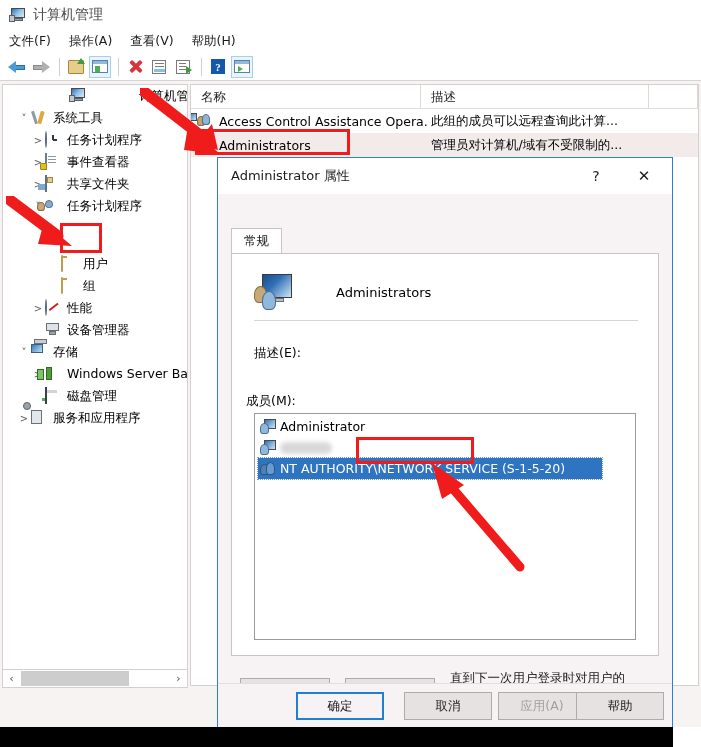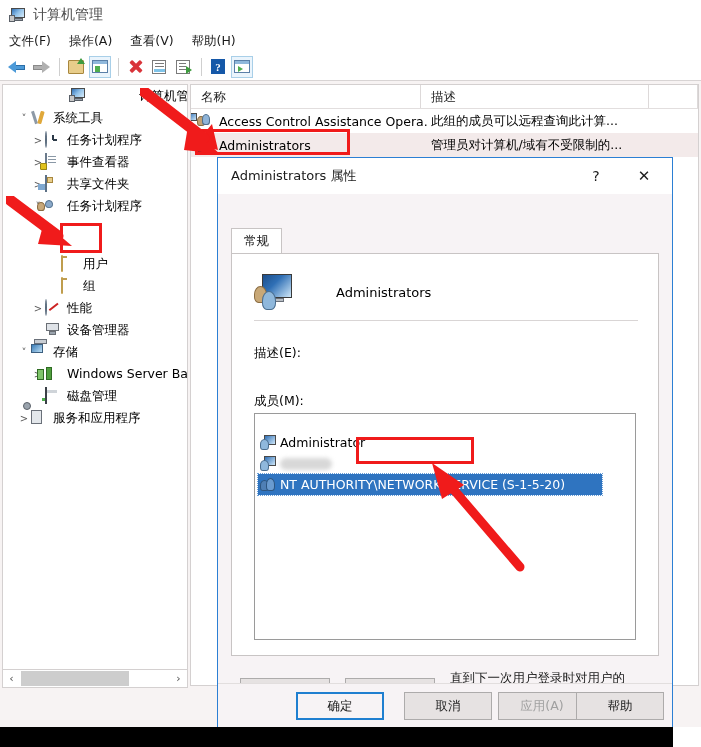--- a/index.html
+++ b/index.html
@@ -372,28 +372,28 @@
   #desc-box {
     position: absolute; left: 118px; top: 82px;
     width: 286px; height: 44px;
     background: #ffffff; border: 1px solid #9a9a9a;
     box-sizing: border-box;
     padding: 5px 6px;
     font-size: 12.5px;
     font-family: "DejaVu Sans", sans-serif;
     overflow: hidden;
   }
-  #members-label { position: absolute; left: 22px; top: 139px; font-size: 12.5px;font-family:"DejaVu Sans",sans-serif;}
+  #members-label { position: absolute; left: 14px; top: 139px; font-size: 12.5px;font-family:"DejaVu Sans",sans-serif;}
   #members-box {
     position: absolute; left: 22px; top: 159px;
     width: 382px; height: 227px;
     background: #ffffff; border: 1px solid #9a9a9a;
     box-sizing: border-box;
     overflow: hidden;
-    padding-top: 18px;
+    padding-top: 2px;
   }
   .member-row {
     display: flex; align-items: center;
     height: 21px; padding-left: 5px;
     font-size: 12.5px;
     font-family: "DejaVu Sans", sans-serif;
     white-space: nowrap;
   }
   .member-row.selected {
     background: #2f74c0; color: #ffffff;
@@ -679,21 +679,21 @@
         <span class="lr-name">Administrators</span>
         <span class="lr-desc">管理员对计算机/域有不受限制的...</span>
       </div>
     </div>
 
   </div>
 
   <div id="dialog">
 
     <div id="dlg-titlebar">
-      <span id="dlg-title">Administrators 属性</span>
+      <span id="dlg-title">Administrator 属性</span>
       <span class="dlg-btn" id="dlg-help-btn">?</span>
       <span class="dlg-btn" id="dlg-close-btn">✕</span>
     </div>
 
     <div id="dlg-body">
 
       <div id="tab-strip">
         <div class="tab">常规</div>
       </div>
 

